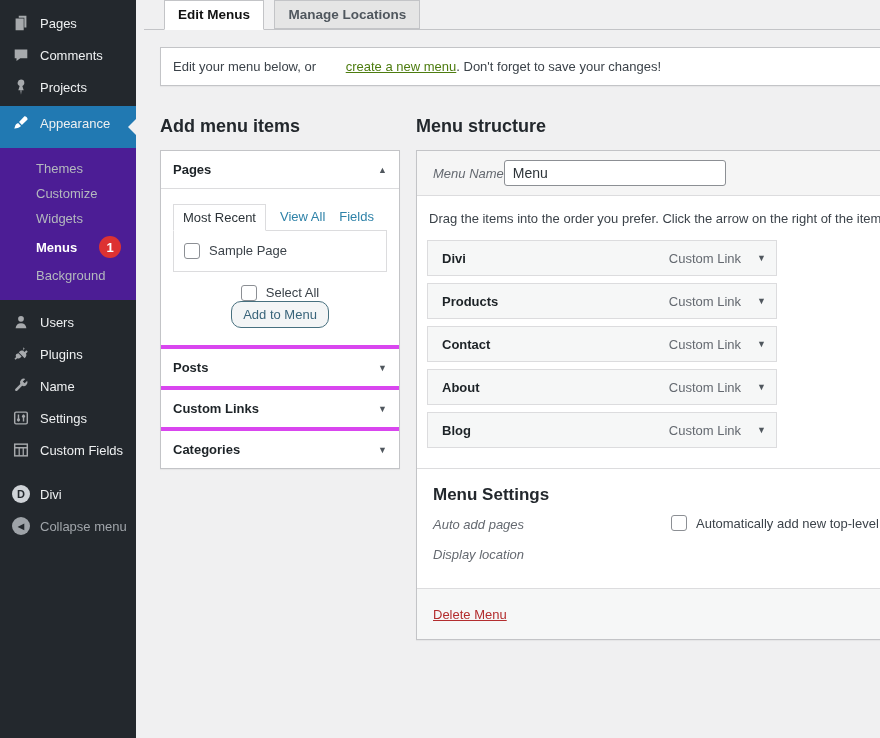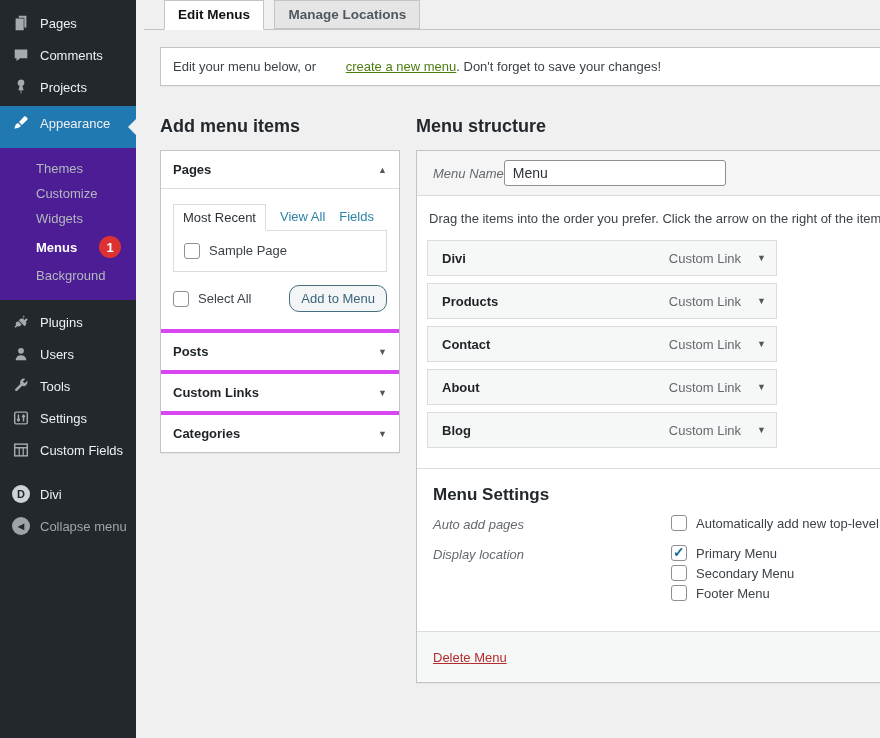--- a/index.html
+++ b/index.html
@@ -53,21 +53,21 @@
   .acc-head.bt{border-top:4px solid #d946ef;}
   .acc-body{padding:15px 12px 17px;}
   .ptabs{display:flex;align-items:flex-end;position:relative;z-index:2;font-size:13px;}
   .ptab-active{background:#fff;border:1px solid #dcdcde;border-bottom:1px solid #fff;margin-bottom:-1px;padding:5px 9px;color:#2c3338;cursor:pointer;}
   .ptab-link{color:#2e82a8;margin-left:14px;padding-bottom:6px;cursor:pointer;}
   .plist{border:1px solid #dcdcde;padding:12px 10px;}
   .cb{display:inline-block;box-sizing:border-box;width:16px;height:16px;background:#fff;border:1px solid #8c8f94;border-radius:3px;
     vertical-align:middle;position:relative;cursor:pointer;flex:0 0 16px;}
   .cb.checked::after{content:"\2713";position:absolute;left:1px;top:-2px;color:#1e6a94;font-size:14px;font-weight:bold;}
   .cb-row{display:flex;align-items:flex-start;gap:9px;font-size:13px;color:#3c434a;}
-  .sel-row{display:flex;align-items:center;justify-content:space-between;margin-top:13px;}
+  .sel-row{display:flex;align-items:center;justify-content:space-between;margin-top:13px;flex-direction:column;}
   .btn{background:#f3f5f6;border:1px solid #47707f;border-radius:10px;color:#39647a;font-size:13px;padding:5px 11px;cursor:pointer;
     font-family:"Liberation Sans", sans-serif;}
   
   .name-bar{display:flex;align-items:center;background:#f5f5f5;border-bottom:1px solid #dcdcde;padding:9px 16px;}
   .name-label{font-style:italic;color:#646970;font-size:13px;}
   .name-input{width:222px;height:26px;box-sizing:border-box;border:1px solid #8c8f94;border-radius:3px;padding:0 8px;font-size:14px;
     color:#2c3338;background:#fff;font-family:"Liberation Sans", sans-serif;}
   .drag-hint{margin:15px 0 0 12px;font-size:13px;color:#3c434a;white-space:nowrap;overflow:visible;}
   .mi-list{margin:14px 0 0 10px;}
   .mi{width:350px;box-sizing:border-box;height:36px;background:#f6f7f7;border:1px solid #dcdcde;display:flex;align-items:center;
@@ -141,40 +141,40 @@
     </div>
     <div class="sub-item">
       <span>Background</span>
     </div>
   </div>
 
   <div class="sidebar-mid">
     <div class="s-item">
       <span class="s-ico">
         <svg viewBox="0 0 20 20" fill="currentColor">
+            <path d="M10 3.2a3.2 3.2 0 110 6.4 3.2 3.2 0 010-6.4zM4 17c.3-3.6 2.6-5.6 6-5.6s5.7 2 6 5.6z"></path>
+          </svg>
+      </span>
+      <span>Users</span>
+    </div>
+    <div class="s-item">
+      <span class="s-ico">
+        <svg viewBox="0 0 20 20" fill="currentColor">
             <path d="M12.5 2.5l1.6 1.6-2 2 1.8 1.8 2-2 1.6 1.6-2 2c.8 1.3.6 3-.5 4.1l-1 1-6.5-6.5 1-1c1.1-1.1 2.8-1.3 4.1-.5zM7.2 9.3l3.5 3.5-1.5 1.5c-.9.9-2.3 1-3.3.3l-1.9 1.9-1.3-1.3 1.9-1.9c-.7-1-.6-2.4.3-3.3z"></path>
           </svg>
       </span>
       <span>Plugins</span>
     </div>
     <div class="s-item">
       <span class="s-ico">
         <svg viewBox="0 0 20 20" fill="currentColor">
-            <path d="M10 3.2a3.2 3.2 0 110 6.4 3.2 3.2 0 010-6.4zM4 17c.3-3.6 2.6-5.6 6-5.6s5.7 2 6 5.6z"></path>
-          </svg>
-      </span>
-      <span>Users</span>
-    </div>
-    <div class="s-item">
-      <span class="s-ico">
-        <svg viewBox="0 0 20 20" fill="currentColor">
             <path d="M16.9 4.2a4.3 4.3 0 01-5.6 5.6l-5.5 5.5a1.5 1.5 0 01-2.1-2.1l5.5-5.5a4.3 4.3 0 015.6-5.6L12 4.9l2.1 2.1 2.8-2.8z"></path>
           </svg>
       </span>
-      <span>Tools</span>
+      <span>Name</span>
     </div>
     <div class="s-item">
       <span class="s-ico">
         <svg viewBox="0 0 20 20" fill="currentColor">
           <rect x="3" y="3.5" width="14" height="13" rx="1.5" fill="none" stroke="currentColor" stroke-width="1.6"></rect>
           <path d="M7.2 6v8M12.8 6v8" stroke="currentColor" stroke-width="1.6"></path>
           <circle cx="7.2" cy="12" r="1.7"></circle>
             <circle cx="12.8" cy="8" r="1.7"></circle>
         </svg>
       </span>
@@ -314,34 +314,20 @@
           <span class="set-ctrl">
             <span class="loc-line">
               <span class="cb"></span>
               <span>Automatically add new top-level pages to this menu</span>
             </span>
           </span>
         </div>
 
         <div class="set-row">
           <span class="set-label">Display location</span>
-          <span class="set-ctrl">
-            <span class="loc-line">
-              <span class="cb checked"></span>
-              <span>Primary Menu</span>
-            </span>
-            <span class="loc-line">
-              <span class="cb"></span>
-              <span>Secondary Menu</span>
-            </span>
-            <span class="loc-line">
-              <span class="cb"></span>
-              <span>Footer Menu</span>
-            </span>
-          </span>
         </div>
 
         <div class="struct-footer">
           <a class="delete-link">Delete Menu</a>
         </div>
       </div>
     </div>
   </div>
 </main>
 

